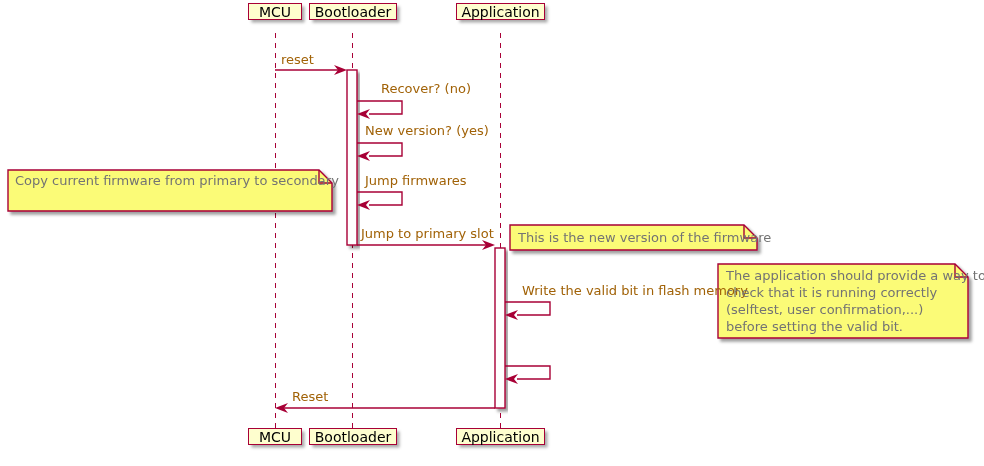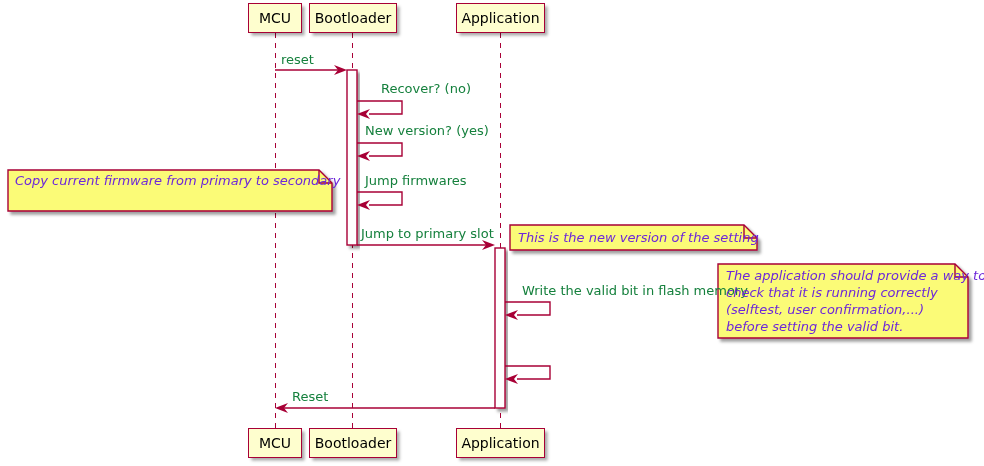--- a/index.html
+++ b/index.html
@@ -3,31 +3,31 @@
 <meta charset="utf-8">
 <style>
   html,body { margin:0; padding:0; background:#ffffff; }
   .canvas {
     position:relative; width:984px; height:466px; background:#ffffff;
     font-family:"DejaVu Sans","Liberation Sans",sans-serif; color:#000;
     overflow:hidden;
   }
   .layer { position:absolute; top:0; left:0; }
   .participant {
-    position:absolute; height:30px; box-sizing:border-box;
+    position:absolute; height:17px; box-sizing:border-box;
     background:#FEFECE; border:1.5px solid #A80036;
     box-shadow:2.5px 2.5px 3px rgba(0,0,0,0.35);
     display:flex; align-items:center; justify-content:center;
     font-size:14px; color:#000; white-space:nowrap;
   }
   .msg-label {
-    position:absolute; font-size:13px; color:#15803d; white-space:nowrap;
+    position:absolute; font-size:13px; color:#a16207; white-space:nowrap;
   }
   .note-text {
-    position:absolute; font-size:13px; line-height:17px; color:#6d28d9; white-space:nowrap;font-style:italic;
+    position:absolute; font-size:13px; line-height:17px; color:#737373; white-space:nowrap;
   }
 </style>
 </head>
 <body>
 
 <div class="canvas">
 
   <svg class="layer" width="984" height="466" viewBox="0 0 984 466">
     <defs>
       <filter id="ds" x="-20%" y="-20%" width="150%" height="150%">
@@ -120,21 +120,21 @@
   <div class="msg-label" style="left:365px; top:123px;">New version? (yes)</div>
   <div class="msg-label" style="left:365px; top:173px;">Jump firmwares</div>
   <div class="msg-label" style="left:361px; top:226px;">Jump to primary slot</div>
   <div class="msg-label" style="left:512px; top:283px;margin-left:10px;">Write the valid bit in flash memory</div>
   <div class="msg-label" style="left:292px; top:389px;">Reset</div>
 
   <div class="note-text" style="left:15px; top:172px;">
     <div>Copy current firmware from primary to secondary</div>
   </div>
   <div class="note-text" style="left:518px; top:229px;">
-    <div>This is the new version of the setting</div>
+    <div>This is the new version of the firmware</div>
   </div>
   <div class="note-text" style="left:726px; top:267px;">
     <div>The application should provide a way to</div>
     <div>check that it is running correctly</div>
     <div>(selftest, user confirmation,...)</div>
     <div>before setting the valid bit.</div>
   </div>
 
 </div>
 

